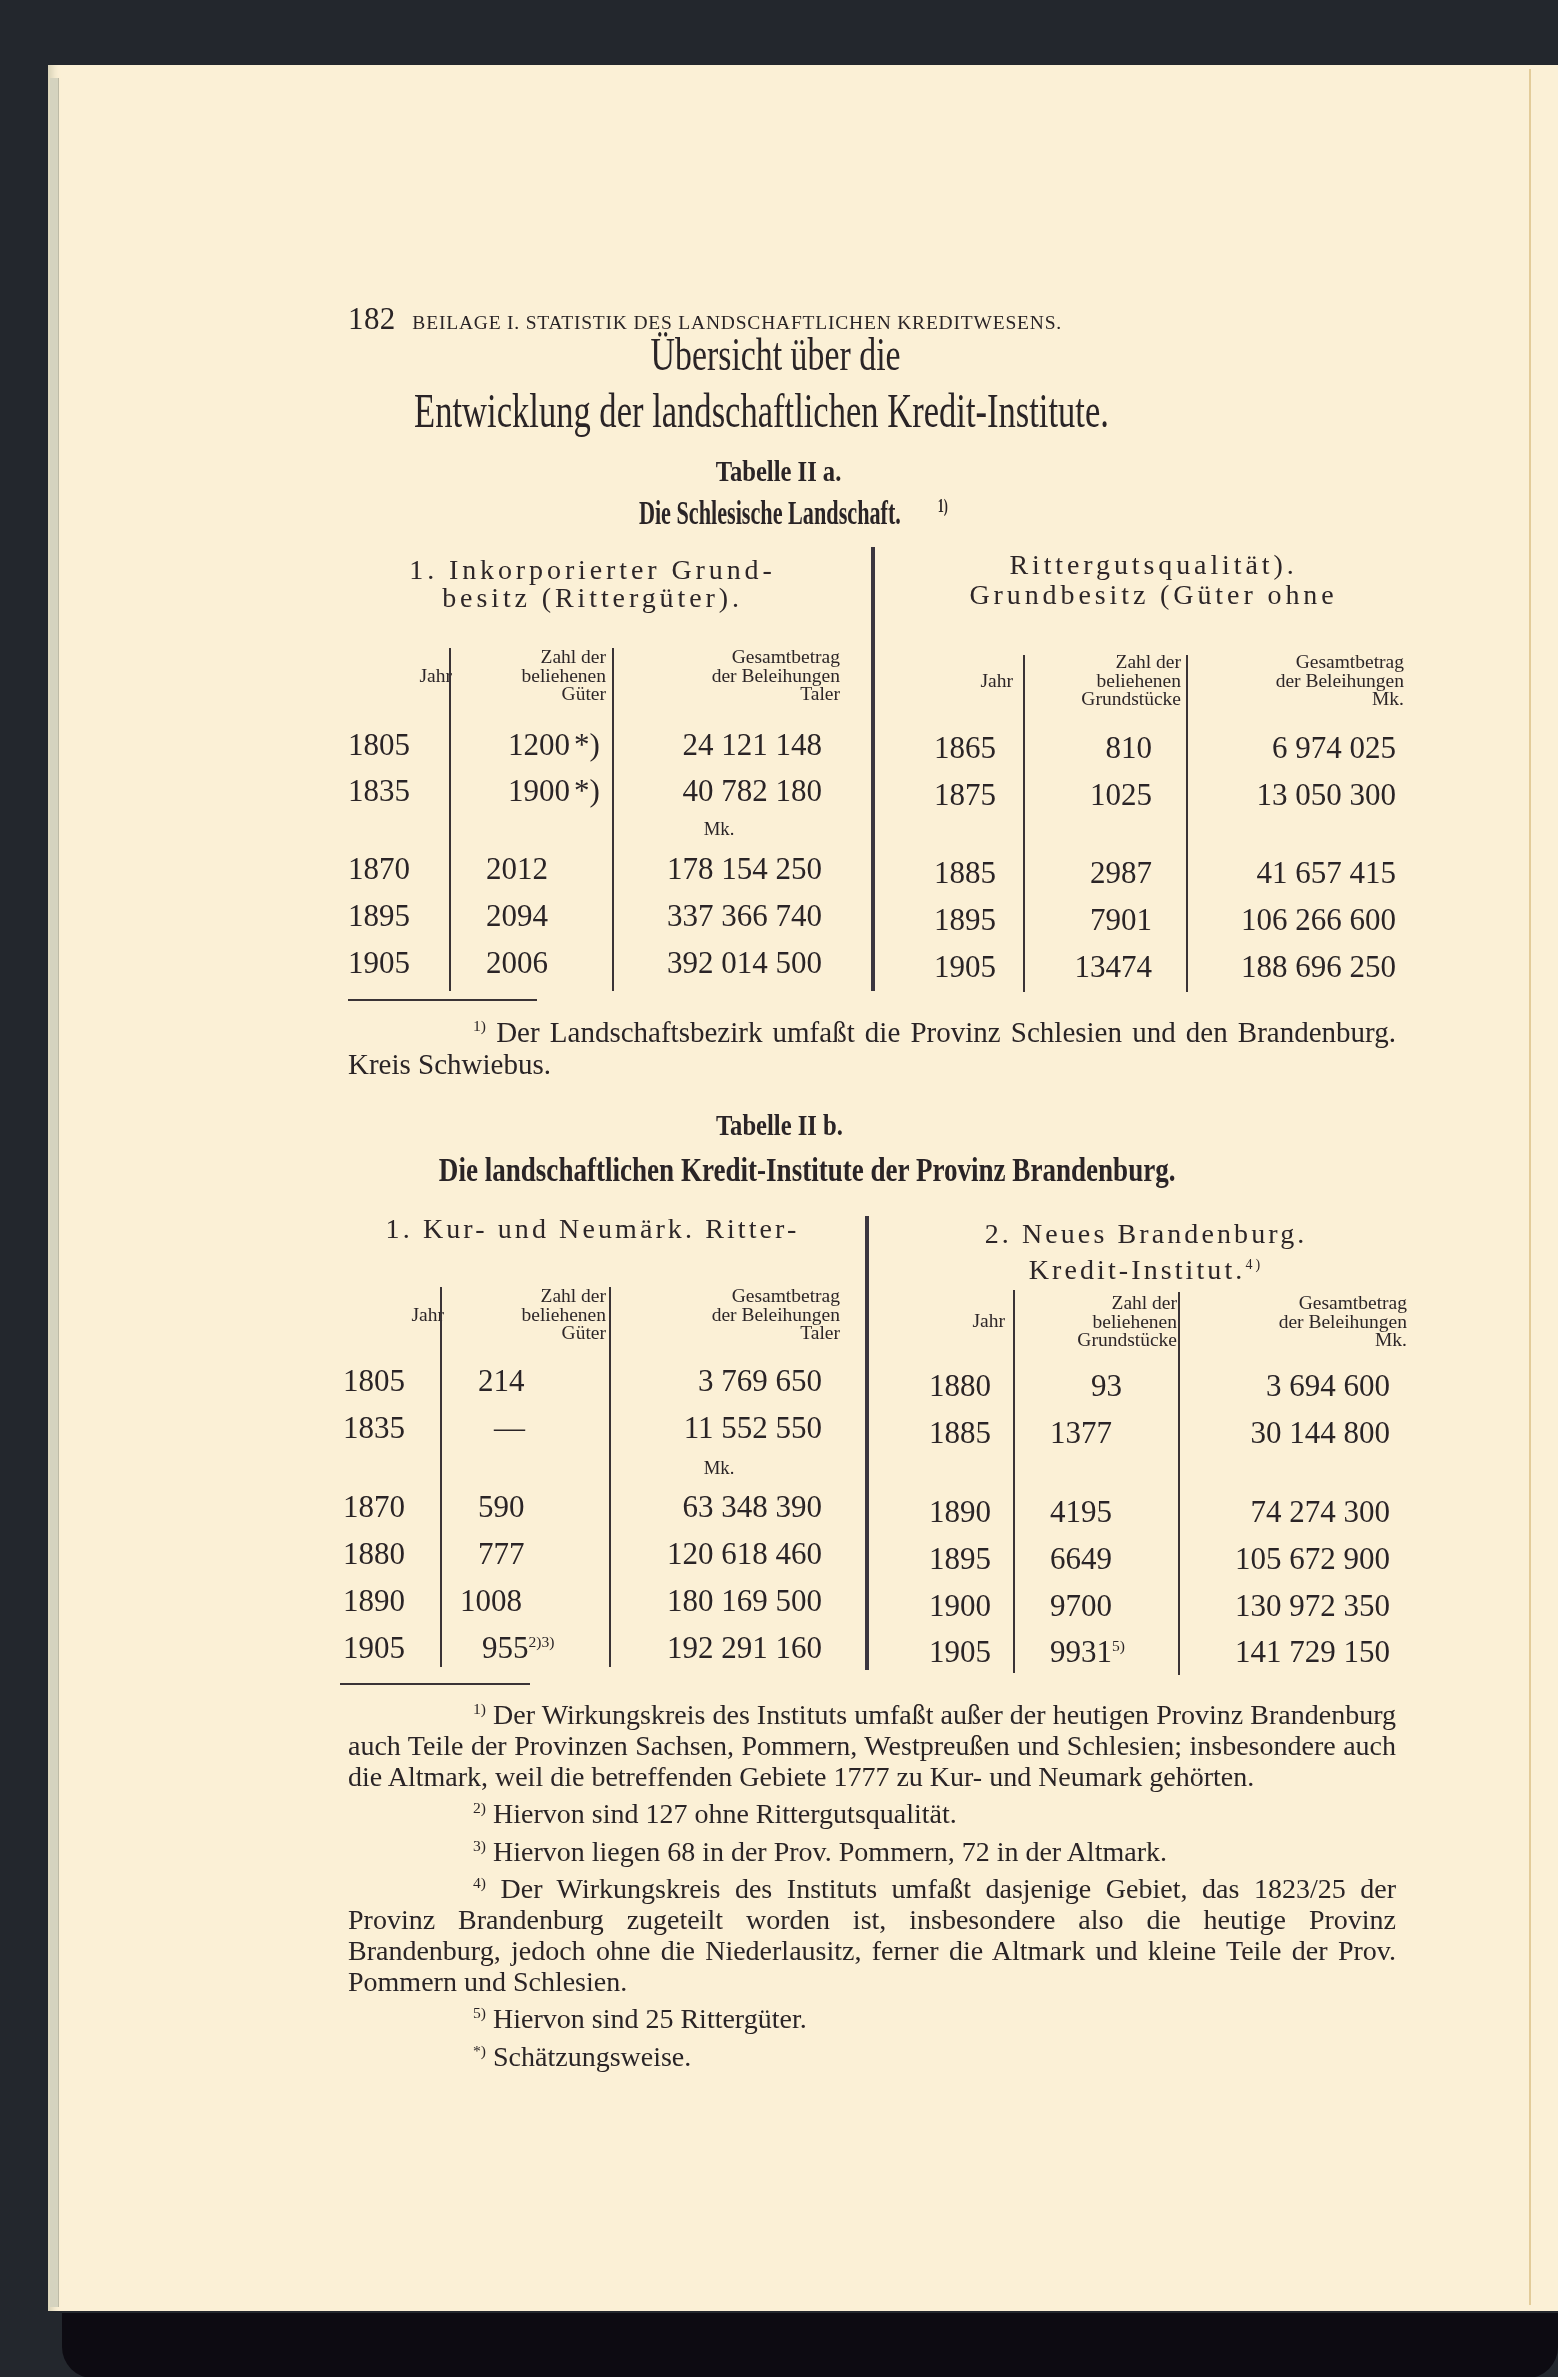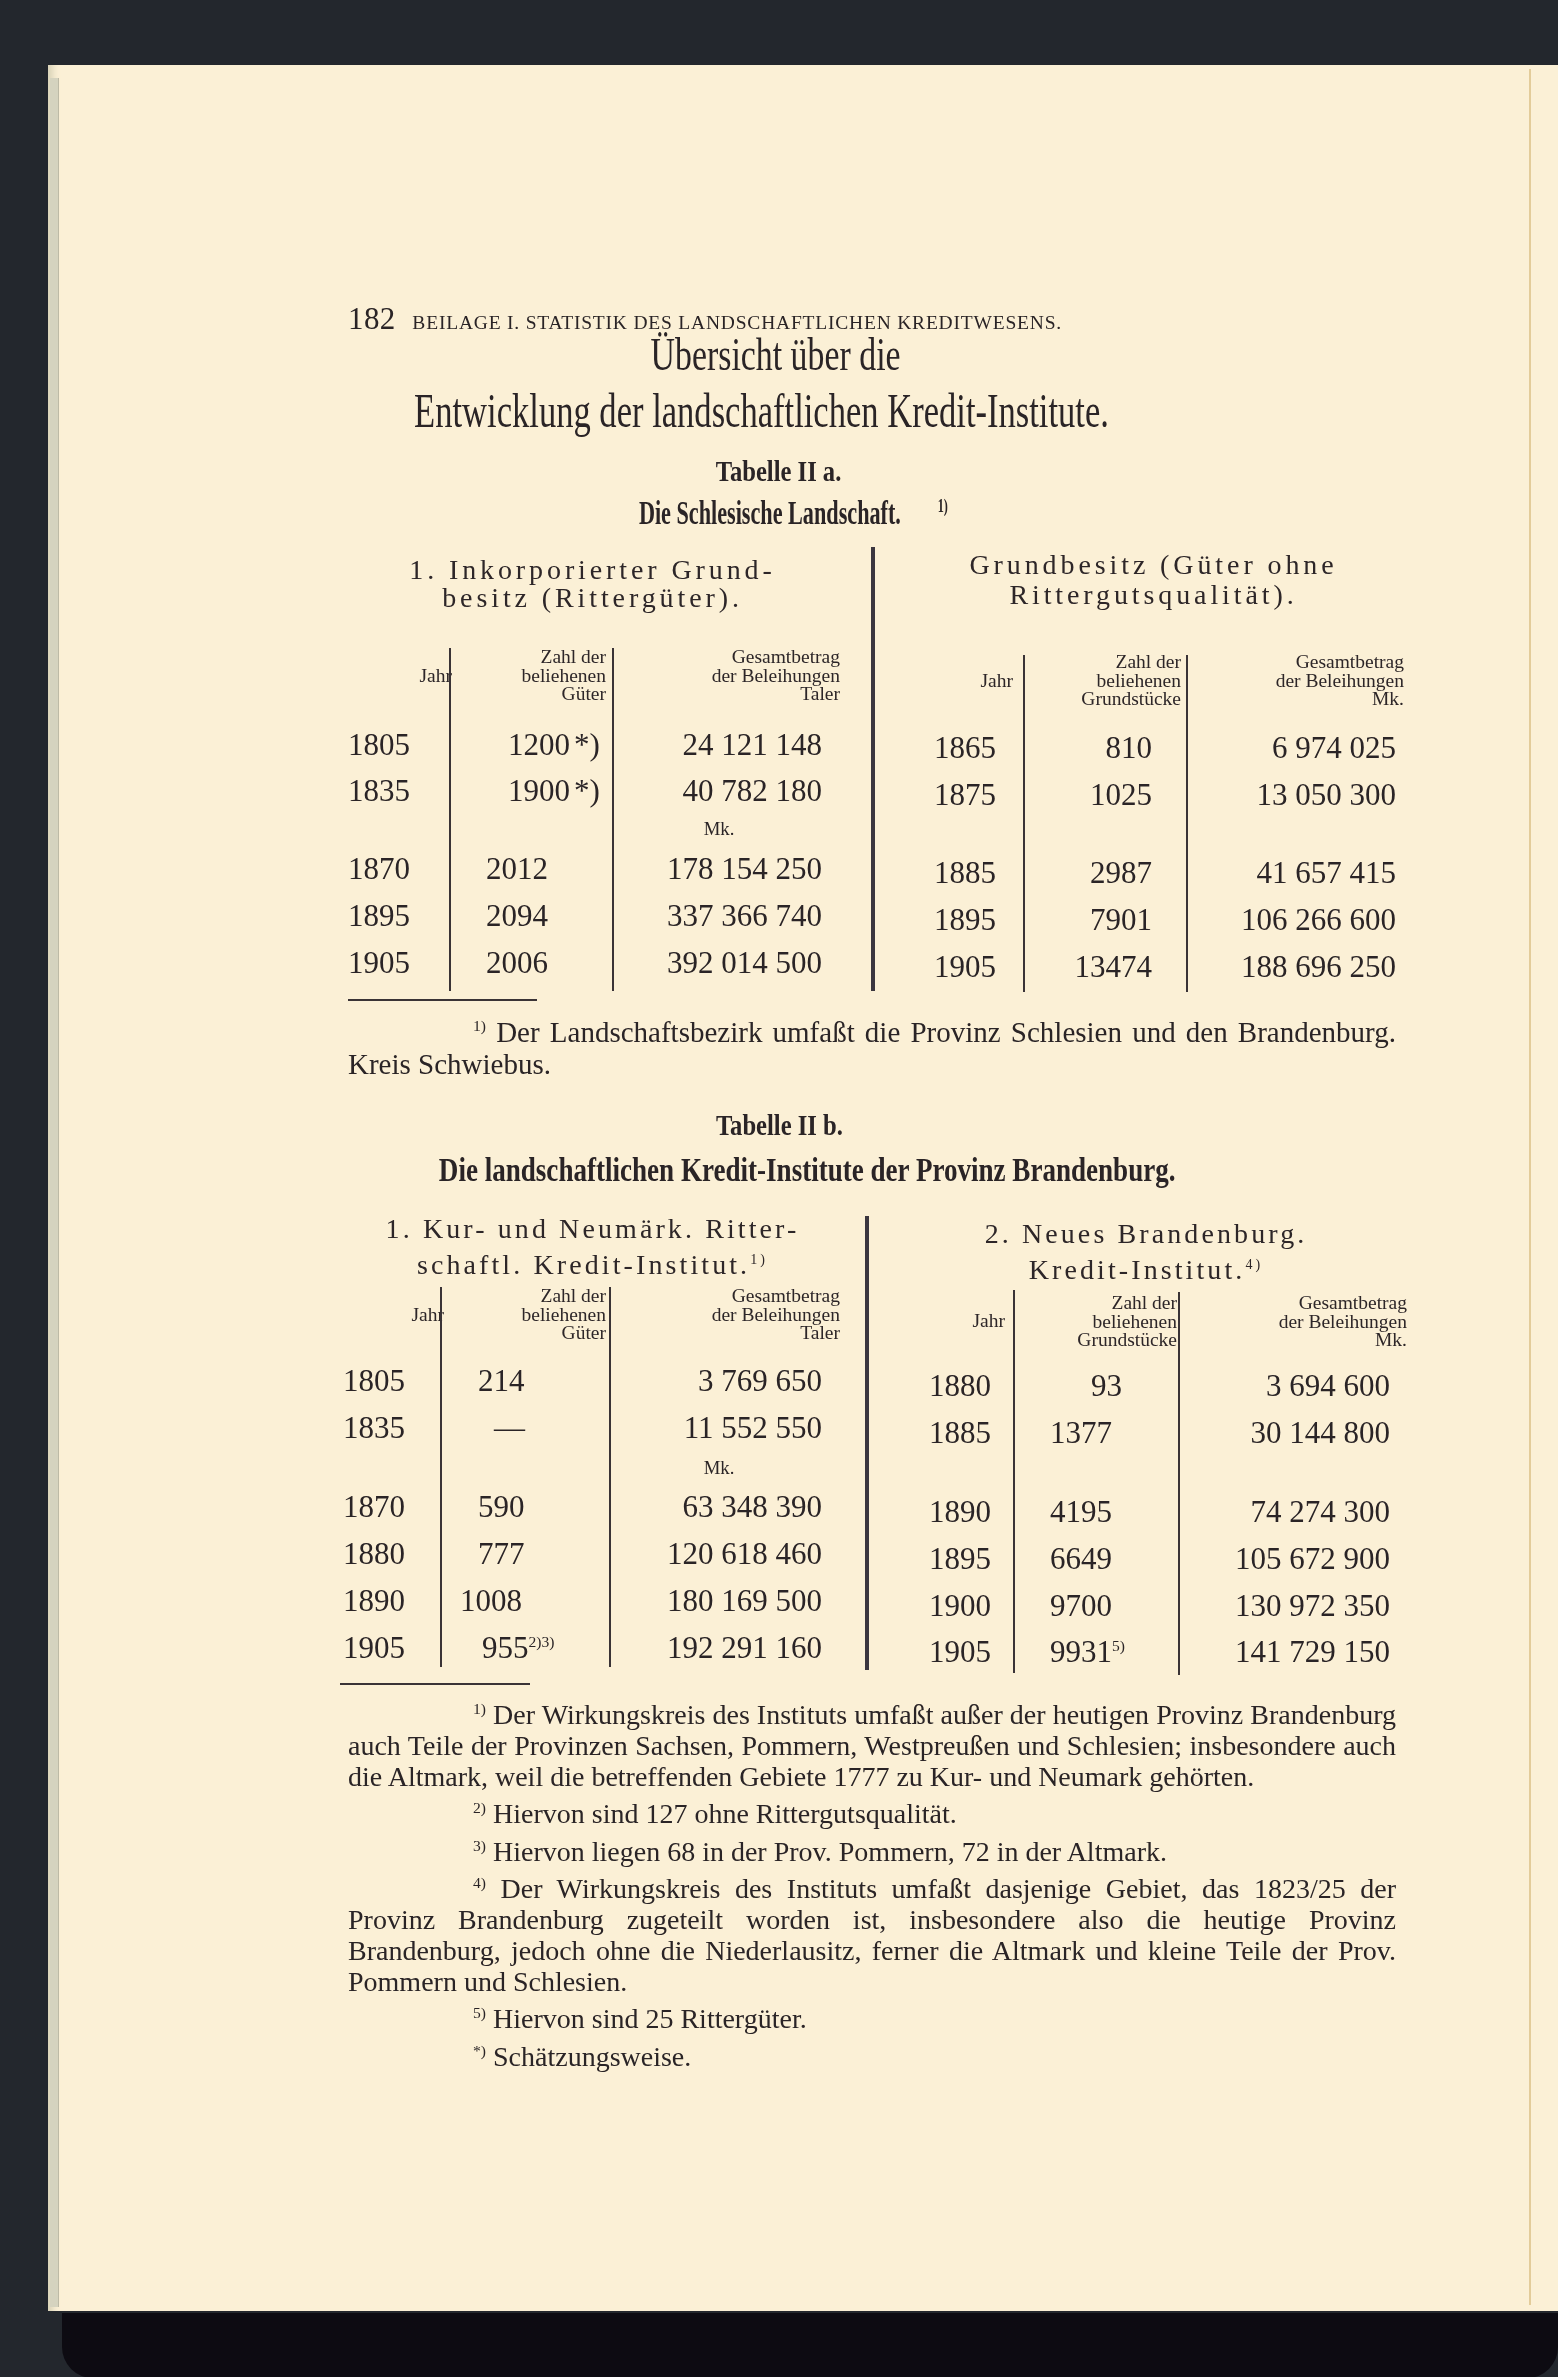--- a/index.html
+++ b/index.html
@@ -136,22 +136,22 @@
   <div class="cell" style="left:486px; top:900px;">2094</div>
   <div class="cell r" style="left:616px; width:206px; top:900px;">337 366 740</div>
 </div>
 <div>
   <div class="cell" style="left:348px; top:947px;">1905</div>
   <div class="cell" style="left:486px; top:947px;">2006</div>
   <div class="cell r" style="left:616px; width:206px; top:947px;">392 014 500</div>
 </div>
 
 <div class="subhead" style="left:881px; top:550px; width:545px; line-height:30px;">
+  <div>Rittergutsqualität).</div>
   <div>Grundbesitz (Güter ohne</div>
-  <div>Rittergutsqualität).</div>
 </div>
 <div class="col-head" style="left:904px; top:672px; width:109px;"><span>Jahr</span></div>
 <div class="col-head" style="left:1022px; top:653px; width:159px;">
   <div>Zahl der</div>
   <div>beliehenen</div>
   <div>Grundstücke</div>
 </div>
 <div class="col-head" style="left:1189px; top:653px; width:215px;">
   <div>Gesamtbetrag</div>
   <div>der Beleihungen</div>
@@ -189,21 +189,20 @@
 <div class="hrule" style="left:348px; top:999px; width:189px;"></div>
 <div class="footnote" style="top:1010px;">
   <p class="ind"><sup>1)</sup> <span>Der Landschaftsbezirk umfaßt die Provinz Schlesien und den Brandenburg. Kreis Schwiebus.</span></p>
 </div>
 
 <div class="tab-title" style="top:1108px;"><span>Tabelle II b.</span></div>
 <div class="tab-sub" style="top:1152px;margin-left:28px;"><span>Die landschaftlichen Kredit-Institute der Provinz Brandenburg.</span></div>
 
 <div class="subhead" style="left:343px; top:1213px; width:499px; line-height:31px; letter-spacing:3.1px;">
   <div>1. Kur- und Neumärk. Ritter-</div>
-  <div><span>schaftl. Kredit-Institut.</span><sup style="font-size:14px;">1)</sup></div>
 </div>
 <div class="col-head" style="left:343px; top:1306px; width:101px;"><span>Jahr</span></div>
 <div class="col-head" style="left:436px; top:1287px; width:170px;">
   <div>Zahl der</div>
   <div>beliehenen</div>
   <div>Güter</div>
 </div>
 <div class="col-head" style="left:609px; top:1287px; width:231px;">
   <div>Gesamtbetrag</div>
   <div>der Beleihungen</div>

